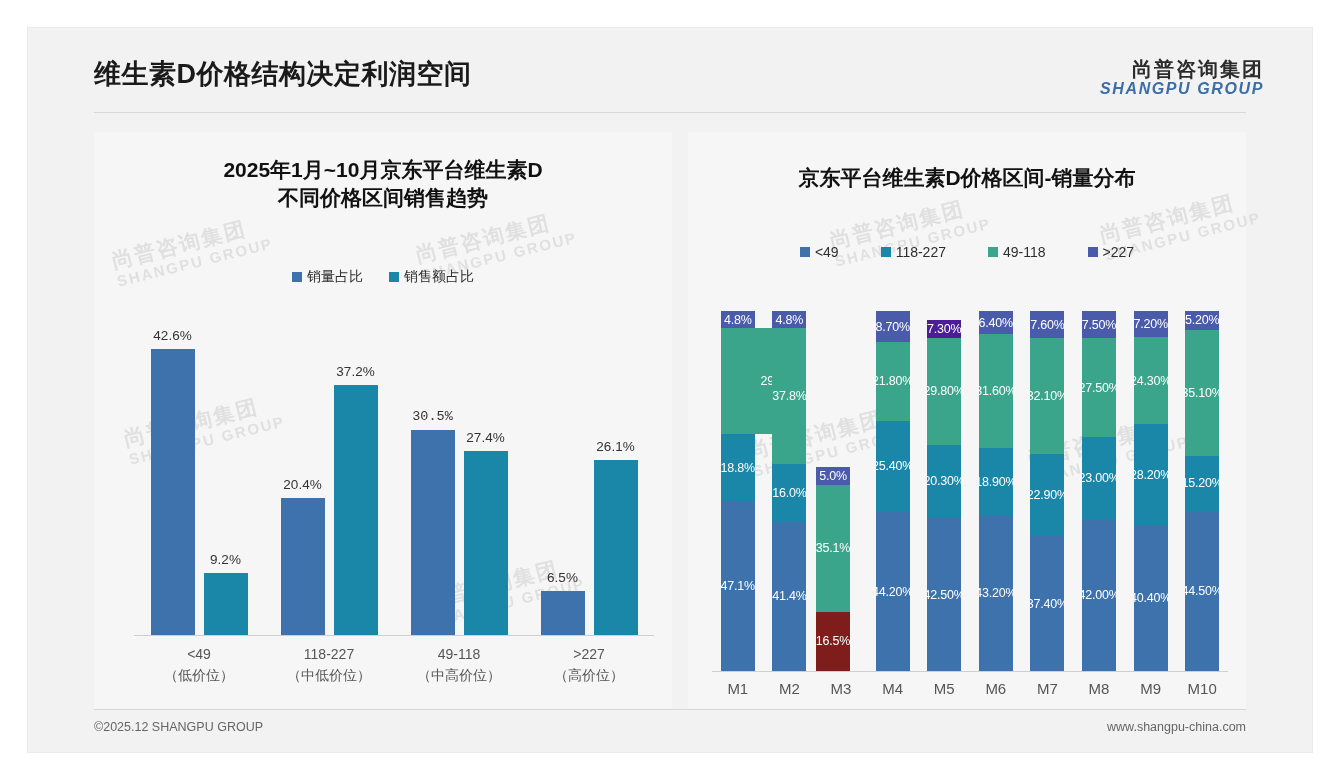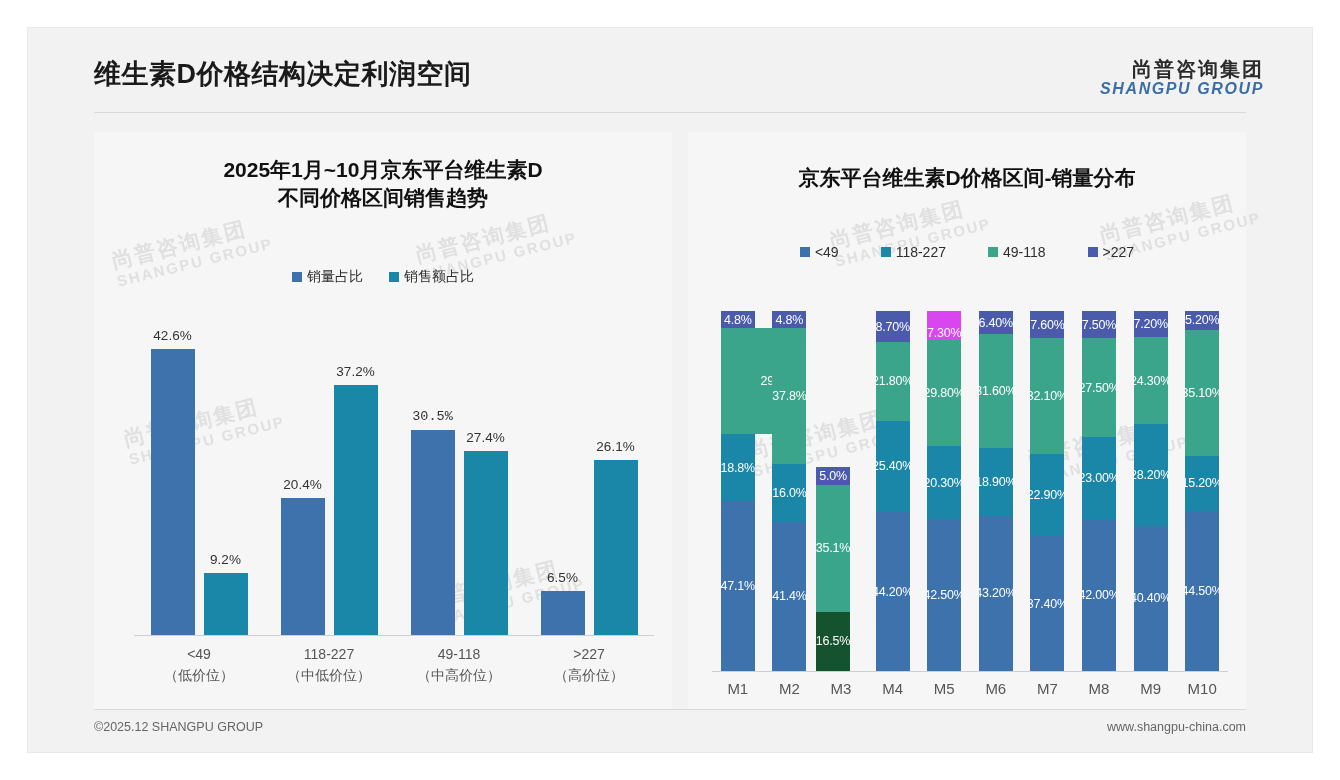--- a/index.html
+++ b/index.html
@@ -443,40 +443,40 @@
             <span class="seg-label">41.4%</span>
           </div>
         </div>
         <div class="sbar-col" style="left: 104px;">
           <div class="seg" style="height: 18px; background: rgb(74, 91, 171);">
             <span class="seg-label">5.0%</span>
           </div>
           <div class="seg" style="height: 126.36px; background: rgb(59, 165, 140);">
             <span class="seg-label">35.1%</span>
           </div>
-          <div class="seg" style="height: 59.4px; background: #14532d;">
+          <div class="seg" style="height: 59.4px; background: #7f1d1d;">
             <span class="seg-label">16.5%</span>
           </div>
         </div>
         <div class="sbar-col" style="left: 163.6px;">
           <div class="seg" style="height: 31.32px; background: rgb(74, 91, 171);">
             <span class="seg-label">8.70%</span>
           </div>
           <div class="seg" style="height: 78.48px; background: rgb(59, 165, 140);">
             <span class="seg-label">21.80%</span>
           </div>
           <div class="seg" style="height: 91.44px; background: rgb(27, 135, 168);">
             <span class="seg-label">25.40%</span>
           </div>
           <div class="seg" style="height: 159.12px; background: rgb(61, 114, 172);">
             <span class="seg-label">44.20%</span>
           </div>
         </div>
         <div class="sbar-col" style="left: 215.2px;">
-          <div class="seg" style="height: 29px; background: #d946ef; align-items: flex-end;">
+          <div class="seg" style="height: 18px; background: #4c1d95;">
             <span class="seg-label">7.30%</span>
           </div>
           <div class="seg" style="height: 107.28px; background: rgb(59, 165, 140);">
             <span class="seg-label">29.80%</span>
           </div>
           <div class="seg" style="height: 73.08px; background: rgb(27, 135, 168);">
             <span class="seg-label">20.30%</span>
           </div>
           <div class="seg" style="height: 153px; background: rgb(61, 114, 172);">
             <span class="seg-label">42.50%</span>

